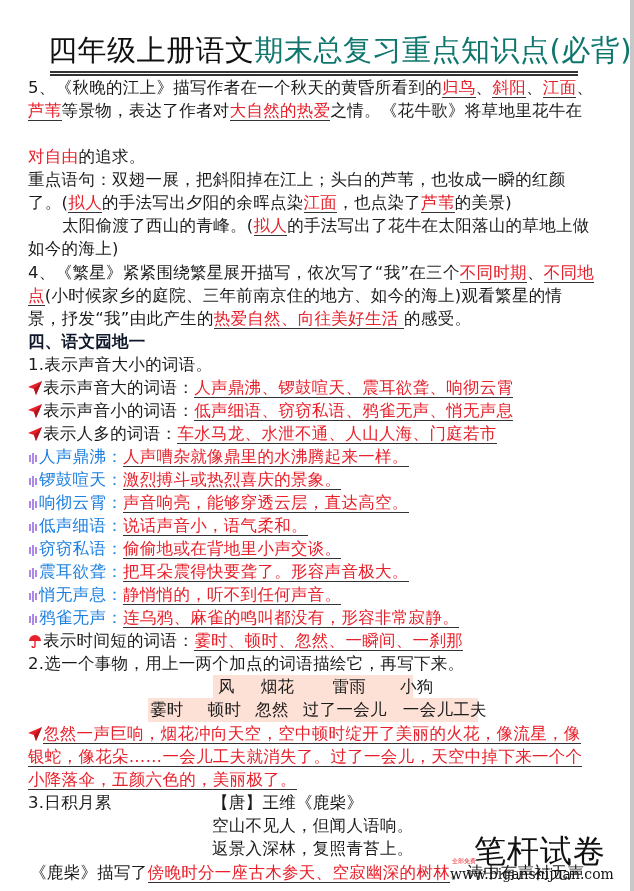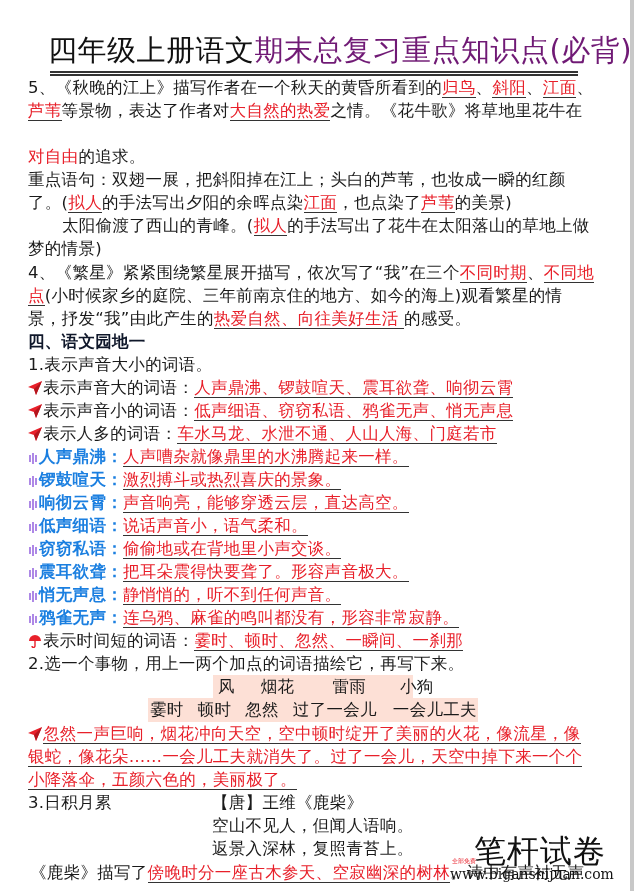--- a/index.html
+++ b/index.html
@@ -13,34 +13,34 @@
     position: absolute; right: 0; top: 0; width: 4px; height: 891px;
     background: #c8c8c8;
   }
   .page { position: absolute; left: 0; top: 0; width: 630px; height: 891px; }
   .title {
     position: absolute; left: 48px; top: 32px; width: 530px;
     font-size: 29px; line-height: 36px; letter-spacing: 0.5px;
     white-space: nowrap;
   }
   .title .black { color: #111; }
-  .title .red { color: #701a75; }
+  .title .red { color: #0f766e; }
   .title-rule {
     position: absolute; left: 50px; top: 71px; width: 528px; height: 2px;
     border-top: 2px solid #333; border-bottom: 2px solid #333;
     height: 1px;
   }
   .line {
     position: absolute; left: 28px; font-size: 16.5px; line-height: 22px;
     white-space: nowrap; letter-spacing: 0.3px;
   }
   .r { color: #e8202a; }
   .ru { color: #e8202a; border-bottom: 1.5px solid #333; }
   .blue { color: #0f172a; }
-  .lblue { color: #1b7fe0; font-weight: bold; }
+  .lblue { color: #1b7fe0; font-weight: normal; }
   .icon { display: inline-block; vertical-align: -2px; margin-right: 1px; }
   .hl-box {
     position: absolute; background: #fde0d6;
   }
   .brand {
     position: absolute; left: 474px; top: 836px; font-size: 32px; line-height: 30px;
     color: #111; letter-spacing: 1px;
   }
   .brand-tag {
     position: absolute; left: 452px; top: 857px; font-size: 6px; color: #e8202a;
@@ -72,21 +72,21 @@
   <div class="line" style="top:169px">
     <span>重点语句：双翅一展，把斜阳掉在江上；头白的芦苇，也妆成一瞬的红颜</span>
   </div>
   <div class="line" style="top:192px">
     <span>了。(</span><span class="ru">拟人</span><span>的手法写出夕阳的余晖点染</span><span class="ru">江面</span><span>，也点染了</span><span class="ru">芦苇</span><span>的美景)</span>
   </div>
   <div class="line" style="top:215px; left:62px">
     <span>太阳偷渡了西山的青峰。(</span><span class="ru">拟人</span><span>的手法写出了花牛在太阳落山的草地上做</span>
   </div>
   <div class="line" style="top:238px">
-    <span>梦的情景)</span>
+    <span>如今的海上)</span>
   </div>
 
   <div class="line" style="top:262px">
     <span>4、《繁星》紧紧围绕繁星展开描写，依次写了“我”在三个</span><span class="ru">不同时期</span><span>、</span><span class="ru">不同地</span>
   </div>
   <div class="line" style="top:285px">
     <span class="ru">点</span><span>(小时候家乡的庭院、三年前南京住的地方、如今的海上)观看繁星的情</span>
   </div>
   <div class="line" style="top:308px">
     <span>景，抒发“我”由此产生的</span><span class="ru" style="white-space:pre">热爱自然、向往美好生活 </span><span>的感受。</span>
@@ -163,21 +163,21 @@
   </div>
 
   <div class="line" style="top:653px">2.选一个事物，用上一两个加点的词语描绘它，再写下来。</div>
 
   <div class="hl-box" style="left:213px; top:675px; width:200px; height:23px"></div>
   <div class="hl-box" style="left:148px; top:698px; width:330px; height:24px"></div>
   <div class="line" style="top:676px; left:214px; word-spacing:0">
     <span style="margin-left:4px">风</span><span style="margin-left:26px">烟花</span><span style="margin-left:38px">雷雨</span><span style="margin-left:34px">小狗</span>
   </div>
   <div class="line" style="top:699px; left:150px">
-    <span>霎时</span><span style="margin-left:14px">顿时</span><span style="margin-left:14px">忽然</span><span style="margin-left:14px">过了一会儿</span><span style="margin-left:16px">一会儿工夫</span>
+    <span>霎时</span><span style="margin-left:24px">顿时</span><span style="margin-left:14px">忽然</span><span style="margin-left:14px">过了一会儿</span><span style="margin-left:16px">一会儿工夫</span>
   </div>
 
   <div class="line" style="top:723px">
     <span class="icon"><svg width="14" height="14" viewBox="0 0 14 14">
           <polygon points="14,0 0,6 6,8 8,14" fill="#e8202a"></polygon>
           <polygon points="14,0 6,8 8,14" fill="#b3151d"></polygon>
         </svg></span><span class="ru">忽然一声巨响，烟花冲向天空，空中顿时绽开了美丽的火花，像流星，像</span>
   </div>
   <div class="line" style="top:746px">
     <span class="ru">银蛇，像花朵……一会儿工夫就消失了。过了一会儿，天空中掉下来一个个</span>

